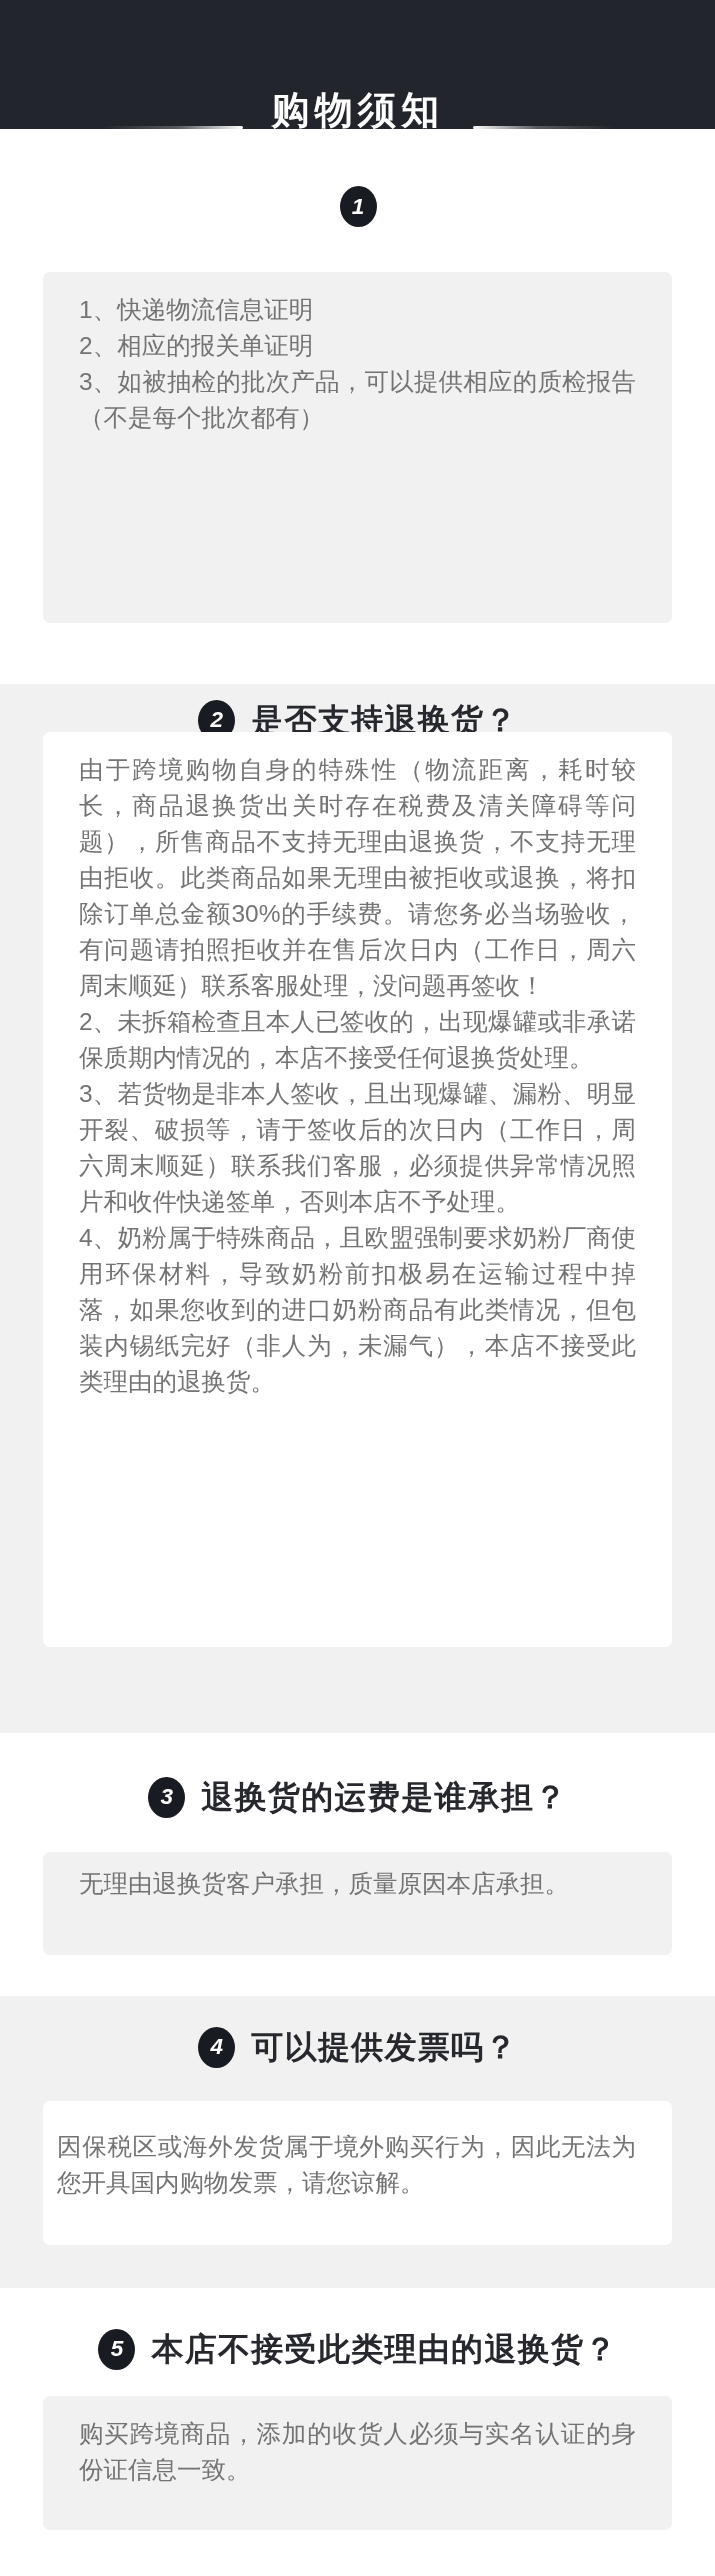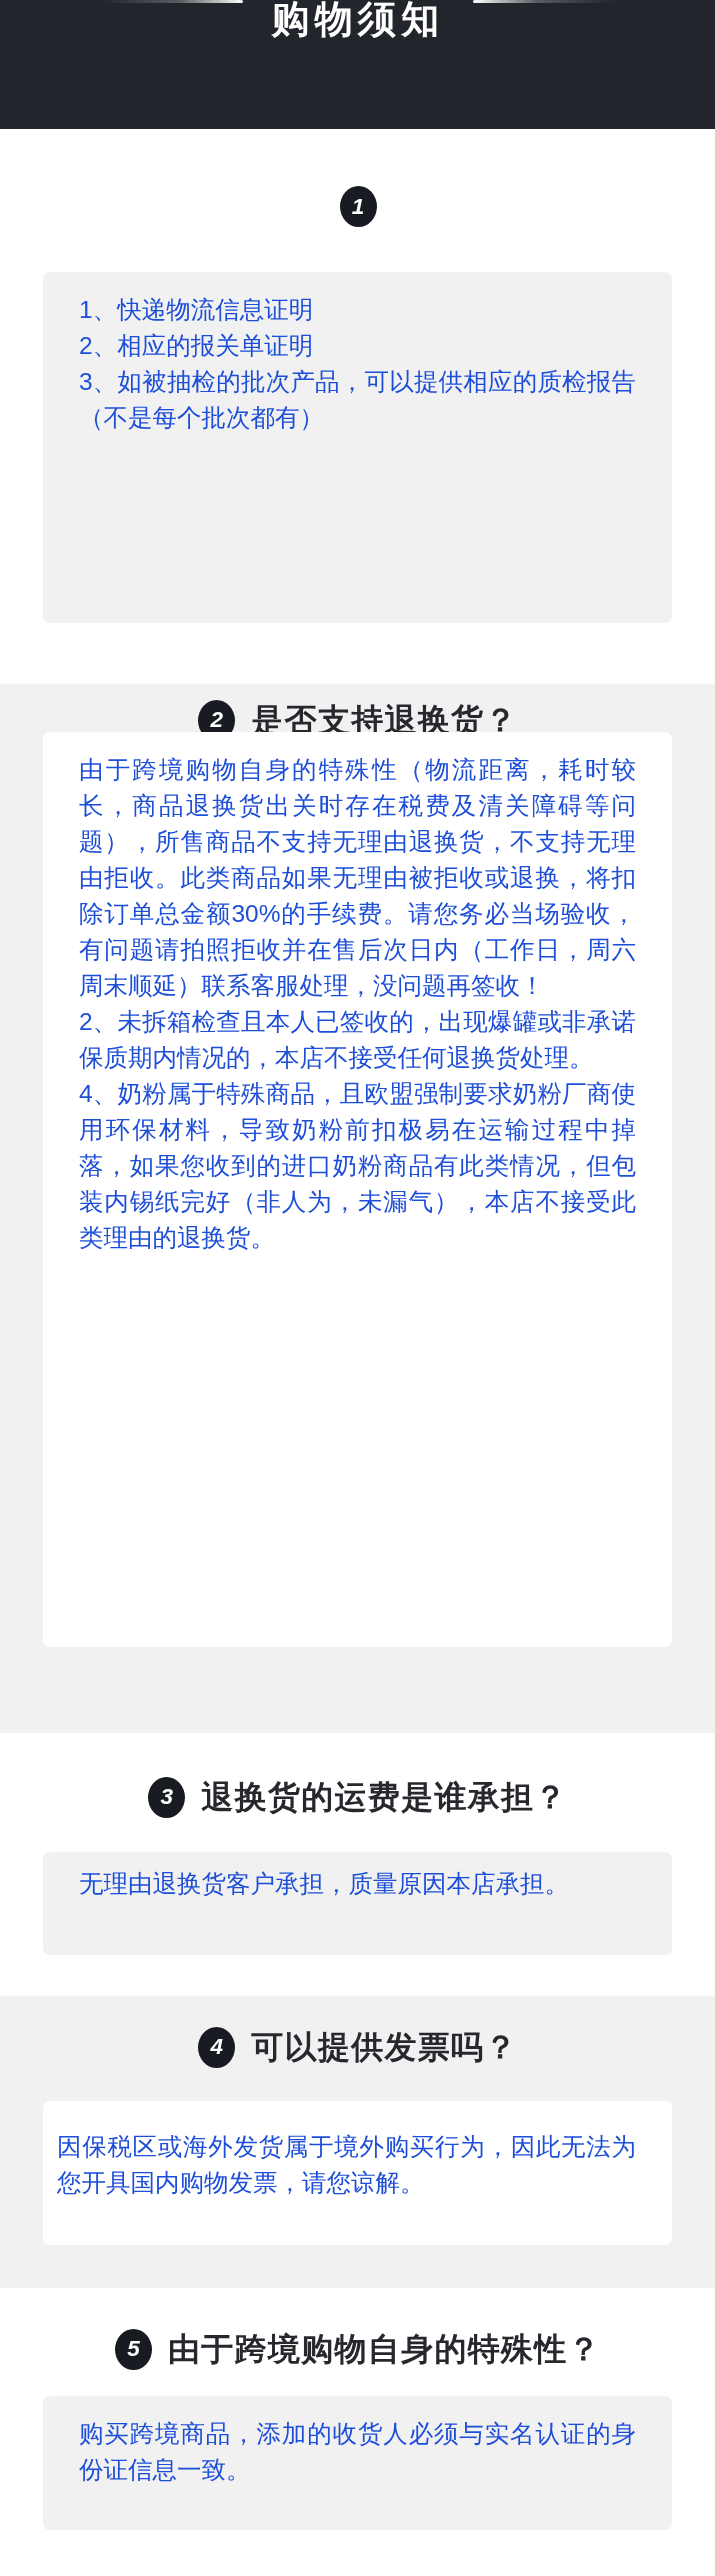--- a/index.html
+++ b/index.html
@@ -8,21 +8,21 @@
     width:716px;
     height:2576px;
     background:#ffffff;
     overflow:hidden;
     font-family:"Liberation Sans","DejaVu Sans",sans-serif;
   }
   
   .header{
     position:absolute;top:0;left:0;width:716px;height:129px;
     background:#22252b;
-    display:flex;align-items:flex-start;justify-content:center;gap:28px;
+    display:flex;align-items:flex-end;justify-content:center;gap:28px;
   }
   .deco{width:142px;height:3.3px;border-radius:2px;}
   .deco-left{background:linear-gradient(to right,rgba(255,255,255,0),rgba(255,255,255,0.25) 55%,#ffffff);}
   .deco-right{background:linear-gradient(to left,rgba(255,255,255,0),rgba(255,255,255,0.25) 55%,#ffffff);}
   .header-title{
     color:#ffffff;font-size:38px;font-weight:900;letter-spacing:5.3px;
     line-height:1;white-space:nowrap;
   }
   
   .band{position:absolute;left:0;width:716px;background:#f1f1f2;}
@@ -47,21 +47,21 @@
   }
   .heading-text{
     font-size:32px;font-weight:900;color:#26282e;
     letter-spacing:1.3px;line-height:42px;white-space:nowrap;
   }
   
   .box{
     position:absolute;left:43px;width:629px;
     border-radius:6.6px;box-sizing:border-box;
     padding:20px 36px;
-    font-size:24.5px;line-height:36px;color:#1d4ed8;
+    font-size:24.5px;line-height:36px;color:#737373;
     text-align:justify;
   }
   .box p{margin:0;}
   .box p.gap{margin-top:36px;}
   .box-gray{background:#f1f1f2;}
   .box-white{background:#ffffff;}
   .box-1{top:272px;height:351px;}
   .box-2{top:732px;height:915px;}
   .box-3{top:1852px;height:103px;padding-top:14px;}
   .box-4{top:2101px;height:144px;padding-top:28px;padding-left:14px;}
@@ -90,20 +90,21 @@
     <p>3、如被抽检的批次产品，可以提供相应的质检报告（不是每个批次都有）</p>
   </div>
 
   <div class="heading h-2">
     <div class="num-circle">2</div>
     <div class="heading-text">是否支持退换货？</div>
   </div>
   <div class="box box-white box-2">
     <p>由于跨境购物自身的特殊性（物流距离，耗时较长，商品退换货出关时存在税费及清关障碍等问题），所售商品不支持无理由退换货，不支持无理由拒收。此类商品如果无理由被拒收或退换，将扣除订单总金额30%的手续费。请您务必当场验收，有问题请拍照拒收并在售后次日内（工作日，周六周末顺延）联系客服处理，没问题再签收！</p>
     <p>2、未拆箱检查且本人已签收的，出现爆罐或非承诺保质期内情况的，本店不接受任何退换货处理。</p>
+    <p>3、若货物是非本人签收，且出现爆罐、漏粉、明显开裂、破损等，请于签收后的次日内（工作日，周六周末顺延）联系我们客服，必须提供异常情况照片和收件快递签单，否则本店不予处理。</p>
     <p>4、奶粉属于特殊商品，且欧盟强制要求奶粉厂商使用环保材料，导致奶粉前扣极易在运输过程中掉落，如果您收到的进口奶粉商品有此类情况，但包装内锡纸完好（非人为，未漏气），本店不接受此类理由的退换货。</p>
   </div>
 
   <div class="heading h-3">
     <div class="num-circle">3</div>
     <div class="heading-text">退换货的运费是谁承担？</div>
   </div>
   <div class="box box-gray box-3">
     <p>无理由退换货客户承担，质量原因本店承担。</p>
   </div>
@@ -111,20 +112,20 @@
   <div class="heading h-4">
     <div class="num-circle">4</div>
     <div class="heading-text">可以提供发票吗？</div>
   </div>
   <div class="box box-white box-4">
     <p>因保税区或海外发货属于境外购买行为，因此无法为您开具国内购物发票，请您谅解。</p>
   </div>
 
   <div class="heading h-5">
     <div class="num-circle">5</div>
-    <div class="heading-text">由于跨境购物自身的特殊性？</div>
+    <div class="heading-text">本店不接受此类理由的退换货？</div>
   </div>
   <div class="box box-gray box-5">
     <p>购买跨境商品，添加的收货人必须与实名认证的身份证信息一致。</p>
   </div>
 
 </div>
 
 
 </body></html>

